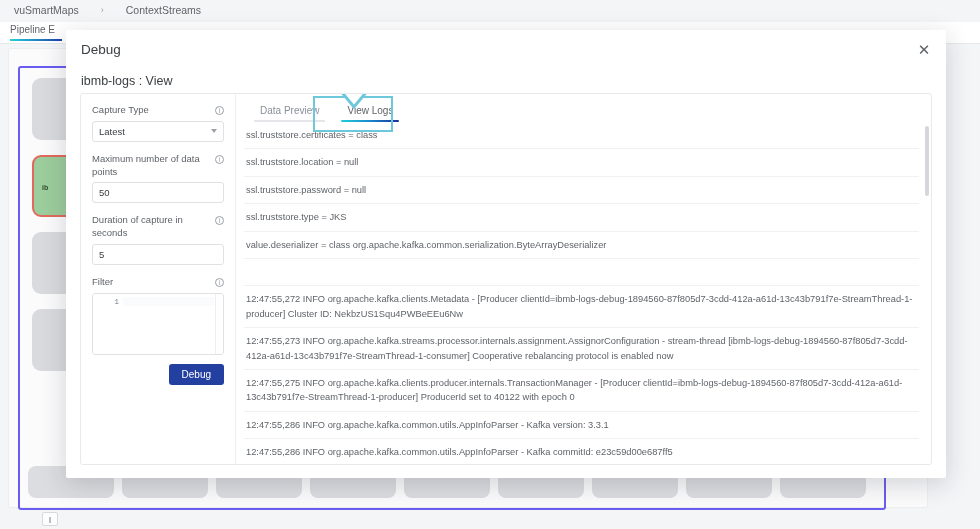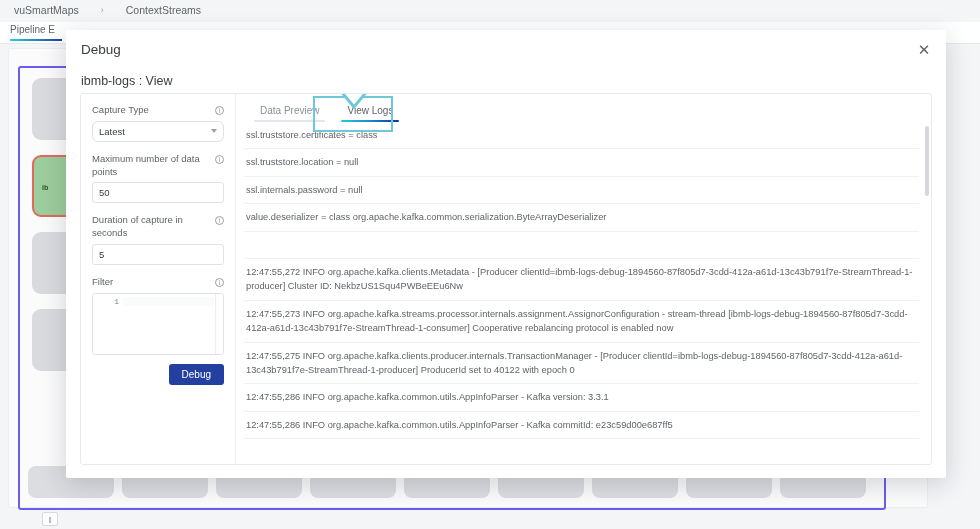--- a/index.html
+++ b/index.html
@@ -171,21 +171,20 @@
     font-family: "Liberation Sans", sans-serif;
     background: #fff;
     margin-bottom: 11px;
     outline: none;
   }
   .fld-select {
     position: relative;
     display: flex; align-items: center;
     justify-content: space-between;
     cursor: pointer;
-    border-radius: 6px;
   }
   .chev {
     width: 0; height: 0;
     border-left: 3.5px solid transparent;
     border-right: 3.5px solid transparent;
     border-top: 4px solid #9aa0a6;
   }
   .code-box {
     width: 100%; height: 62px;
     border: 1px solid #dfe1e5;
@@ -409,21 +408,22 @@
 
         <div class="tab-highlight"></div>
         <svg class="arrow-anno" viewBox="0 0 34 46">
           <path d="M11 2 L23 2 L23 26 L31 26 L17 43 L3 26 L11 26 Z" fill="#ffffff" stroke="#6ec8dc" stroke-width="3" stroke-linejoin="miter"></path>
         </svg>
       </div>
 
       <div class="log-list">
         <div class="log-row">ssl.truststore.certificates = class</div>
         <div class="log-row">ssl.truststore.location = null</div>
-        <div class="log-row">ssl.internals.password = null</div>
+        <div class="log-row">ssl.truststore.password = null</div>
+        <div class="log-row">ssl.truststore.type = JKS</div>
         <div class="log-row">value.deserializer = class org.apache.kafka.common.serialization.ByteArrayDeserializer</div>
         <div class="log-row">&nbsp;</div>
         <div class="log-row">12:47:55,272 INFO org.apache.kafka.clients.Metadata - [Producer clientId=ibmb-logs-debug-1894560-87f805d7-3cdd-412a-a61d-13c43b791f7e-StreamThread-1-producer] Cluster ID: NekbzUS1Squ4PWBeEEu6Nw</div>
         <div class="log-row">12:47:55,273 INFO org.apache.kafka.streams.processor.internals.assignment.AssignorConfiguration - stream-thread [ibmb-logs-debug-1894560-87f805d7-3cdd-412a-a61d-13c43b791f7e-StreamThread-1-consumer] Cooperative rebalancing protocol is enabled now</div>
         <div class="log-row">12:47:55,275 INFO org.apache.kafka.clients.producer.internals.TransactionManager - [Producer clientId=ibmb-logs-debug-1894560-87f805d7-3cdd-412a-a61d-13c43b791f7e-StreamThread-1-producer] ProducerId set to 40122 with epoch 0</div>
         <div class="log-row">12:47:55,286 INFO org.apache.kafka.common.utils.AppInfoParser - Kafka version: 3.3.1</div>
         <div class="log-row">12:47:55,286 INFO org.apache.kafka.common.utils.AppInfoParser - Kafka commitId: e23c59d00e687ff5</div>
 
       </div>
 

